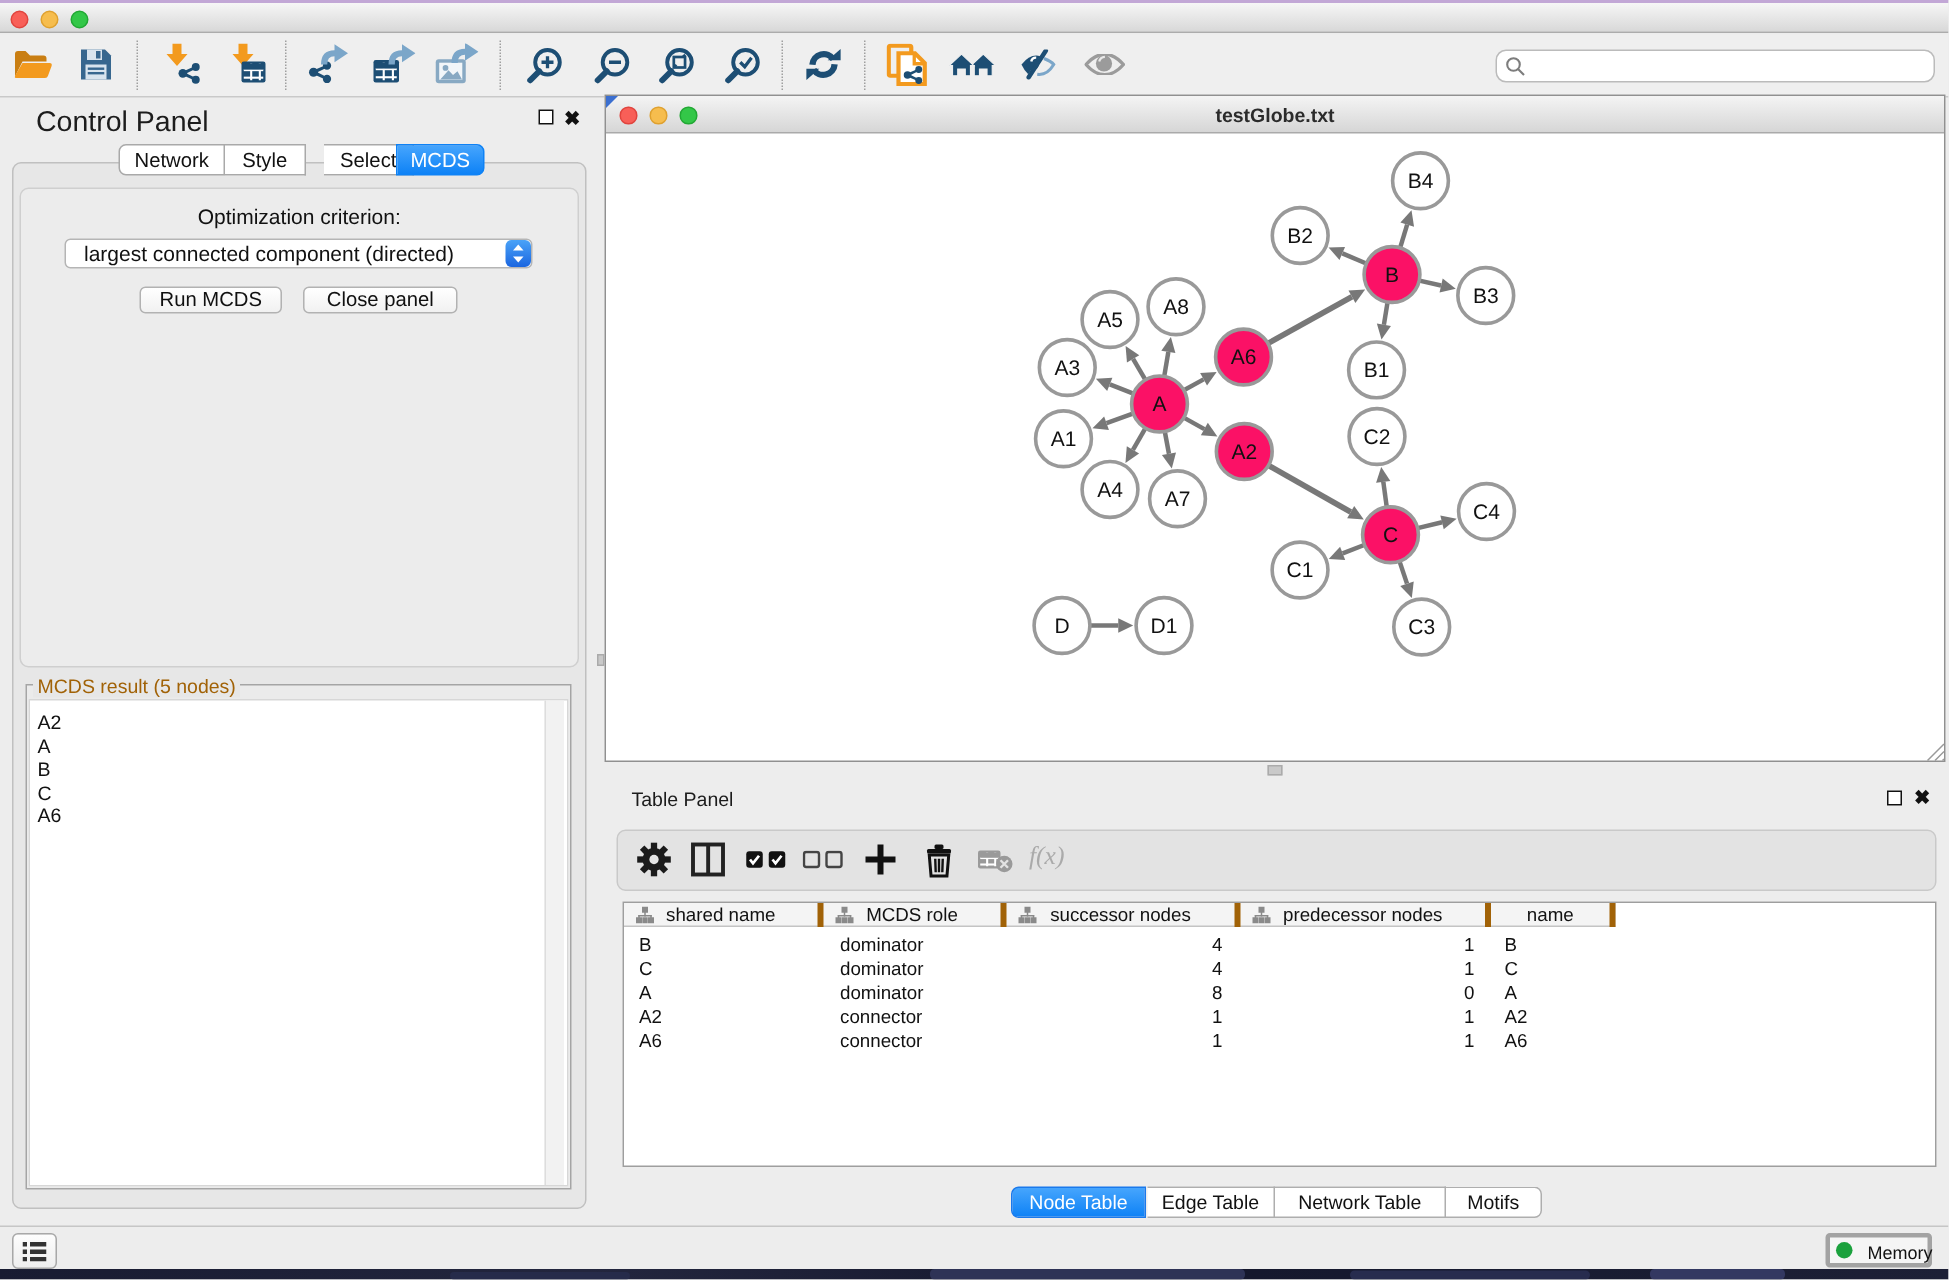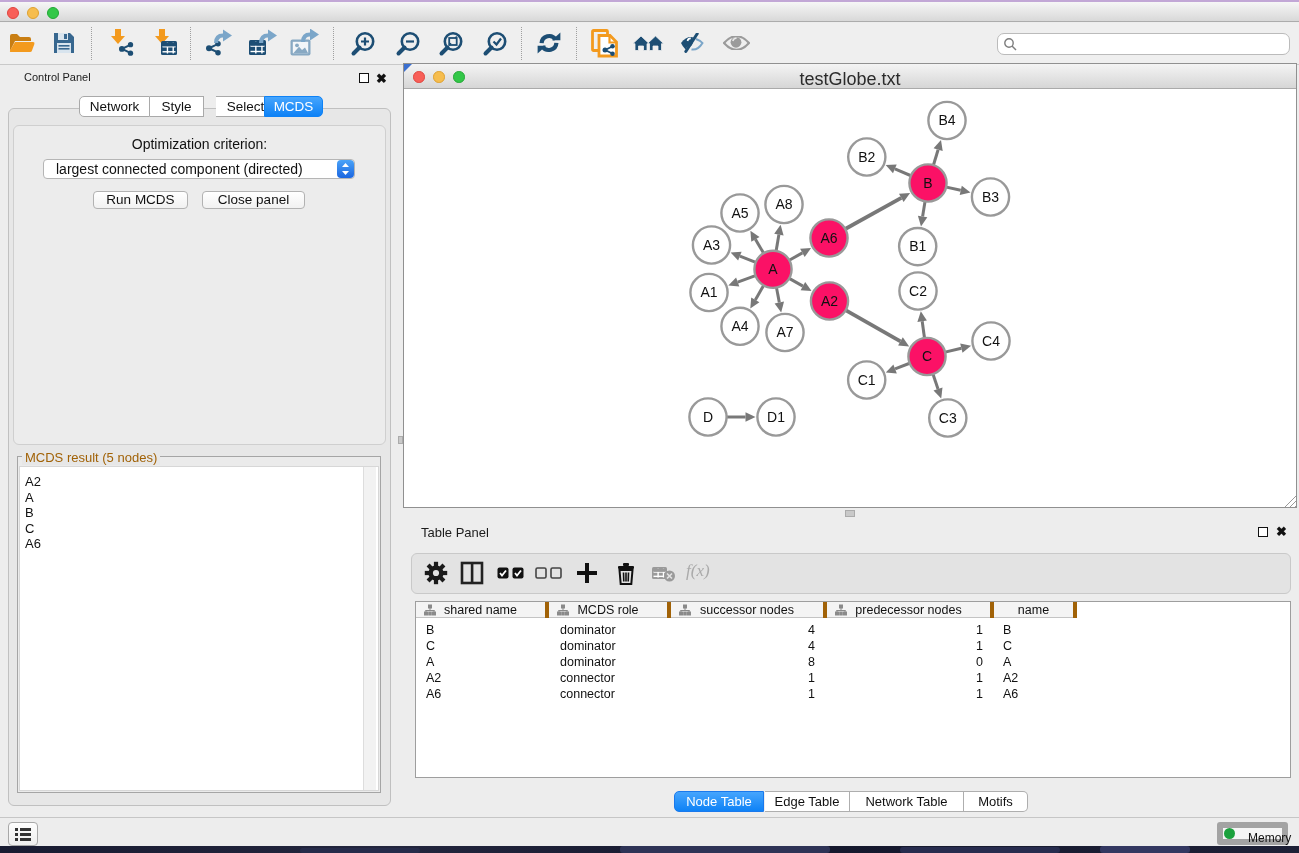--- a/index.html
+++ b/index.html
@@ -4,48 +4,48 @@
 html,body{width:1299px;height:853px;overflow:hidden}
 body{font-family:"Liberation Sans",sans-serif;background:#ededed;position:relative}
 .abs{position:absolute}
 #topstrip{left:0;top:0;width:1299px;height:2px;background:#c2a7d6}
 #titlebar{left:0;top:2px;width:1299px;height:20px;background:linear-gradient(#f6f6f6,#d8d8d8);border-bottom:1px solid #acacac}
 #titlebar .t{position:absolute;left:0;right:0;top:3px;text-align:center;font-size:13.5px;color:#3e3e3e}
 .tl{position:absolute;width:12px;height:12px;border-radius:50%;top:5px}
 #toolbar{left:0;top:23px;width:1299px;height:42px;background:#efefef;border-bottom:1px solid #c9c9c9}
 .tsep{position:absolute;top:4px;height:33px;width:0;border-left:1px dotted #9f9f9f}
 #search{left:997px;top:33px;width:293px;height:22px;background:#fff;border:1px solid #bbb;border-radius:7px}
-#cp-title{left:24px;top:71px;font-size:11px;color:#1c1c1c}
+#cp-title{left:24px;top:71px;font-size:19px;color:#1c1c1c}
 .wicon{position:absolute;width:10px;height:10px;border:1.6px solid #111;background:#fff}
 .xicon{position:absolute;font-size:13px;font-weight:bold;color:#111;line-height:12px}
 #cp-frame{left:8px;top:108px;width:383px;height:698px;border:1px solid #c0c0c0;border-radius:6px;background:#e7e7e7}
 .tab{position:absolute;top:96px;height:21px;background:#fff;border:1px solid #a9a9a9;font-size:13.5px;color:#111;text-align:center;line-height:19px}
 .tabsel{background:linear-gradient(#46a5fd,#0e82f6);color:#fff;border-color:#0e82f6}
 #cp-inner{left:13px;top:125px;width:373px;height:320px;border:1px solid #cfcfcf;border-radius:6px;background:#ececec}
 #optlabel{left:0px;top:136px;width:399px;text-align:center;font-size:14px;color:#111}
 #dropdown{left:43px;top:159px;width:312px;height:20px;background:#fff;border:1px solid #b5b5b5;border-radius:4px;font-size:14px;color:#111;line-height:18px;padding-left:12px}
 #spinner{left:337px;top:160px;width:17px;height:18px;border-radius:4px;background:linear-gradient(#4aa3f8,#1b66e0)}
 .btn{position:absolute;top:191px;height:18px;background:linear-gradient(#ffffff,#f1f1f1);border:1px solid #b2b2b2;border-radius:4px;font-size:13.5px;color:#111;text-align:center;line-height:16px}
 #fieldset{left:17px;top:456px;width:364px;height:337px;border:1px solid #a5a5a5;background:#ebebeb}
 #fieldlegend{left:22px;top:450px;background:#e7e7e7;padding:0 3px;font-size:13px;color:#a16207}
 #mcdslist{left:19px;top:466px;width:360px;height:325px;background:#fff;border:1px solid #d7d7d7;font-size:13px;color:#111;line-height:15.6px;padding:7px 0 0 5px}
 #mcdssb{left:363px;top:467px;width:13px;height:323px;background:#f2f2f2;border-left:1px solid #ddd}
 #netwin{left:403px;top:63px;width:894px;height:445px;background:#fff;border:1px solid #909090}
 #nettitle{left:0;top:0;width:892px;height:25px;background:linear-gradient(#f4f4f4,#d6d6d6);border-bottom:1px solid #aaa}
-#nettitle .t{position:absolute;left:0;right:0;top:5px;text-align:center;font-size:18px;font-weight:normal;color:#2b2b2b}
+#nettitle .t{position:absolute;left:0;right:0;top:5px;text-align:center;font-size:13px;font-weight:bold;color:#2b2b2b}
 #tp-title{left:421px;top:525px;font-size:13px;color:#1c1c1c}
 #tp-toolbar{left:411px;top:553px;width:880px;height:41px;background:#e3e3e3;border:1px solid #c9c9c9;border-radius:6px}
 #tbl{left:415px;top:601px;width:876px;height:177px;background:#fff;border:1px solid #9e9e9e}
 #tblhead{position:absolute;left:0;top:0;width:661px;height:16px;background:#f4f4f4;border-bottom:1px solid #c4c4c4;border-right:1px solid #cfcfcf;font-size:12.5px;color:#111}
 .th{position:absolute;top:0px;height:16px;line-height:16px;text-align:center;border-right:4px solid #a16207}
 .td{position:absolute;height:16px;line-height:16px;font-size:12.5px;color:#111}
 .btab{position:absolute;top:791px;height:21px;background:#fff;border:1px solid #aeaeae;font-size:13px;color:#111;text-align:center;line-height:19px}
 #statusdiv{left:0;top:817px;width:1299px;height:1px;background:#c6c6c6}
 #listbtn{left:8px;top:822px;width:30px;height:24px;background:linear-gradient(#fdfdfd,#eee);border:1px solid #a8a8a8;border-radius:4px}
-#membtn{left:1217px;top:822px;width:71px;height:23px;background:#f5f5f5;border:6px solid #a3a3a3;border-radius:3px;font-size:12px;color:#111;line-height:21px;text-align:left;padding-left:25px}
+#membtn{left:1217px;top:822px;width:71px;height:23px;background:#f5f5f5;border:3px solid #a3a3a3;border-radius:3px;font-size:12px;color:#111;line-height:21px;text-align:left;padding-left:25px}
 #memdot{left:1224px;top:828px;width:11px;height:11px;border-radius:50%;background:#1ba13d}
 #botstrip{left:0;top:846px;width:1299px;height:7px;background:linear-gradient(90deg,#181b31,#23263e 30%,#14172c 60%,#1d2036)}
 .sb{position:absolute;background:#c9c9c9;border:1px solid #ababab}
 </style></head><body>
 <div class="abs" id="topstrip"></div>
 <div class="abs" id="titlebar">
     <div class="tl" style="left:7px;background:#f85f58;border:0.5px solid #e0443e"></div>
     <div class="tl" style="left:27px;background:#f6bd4e;border:0.5px solid #dfa12f"></div>
     <div class="tl" style="left:47px;background:#33c748;border:0.5px solid #22a834"></div>
   </div>

